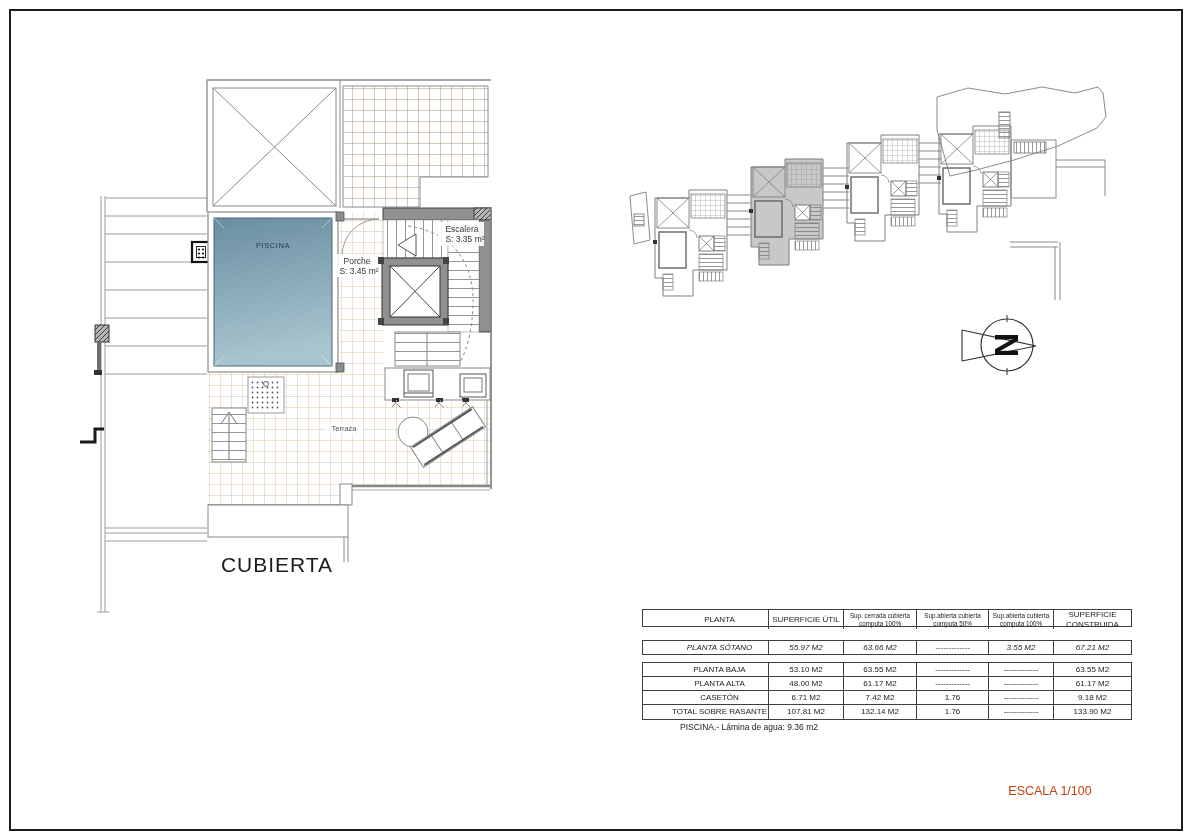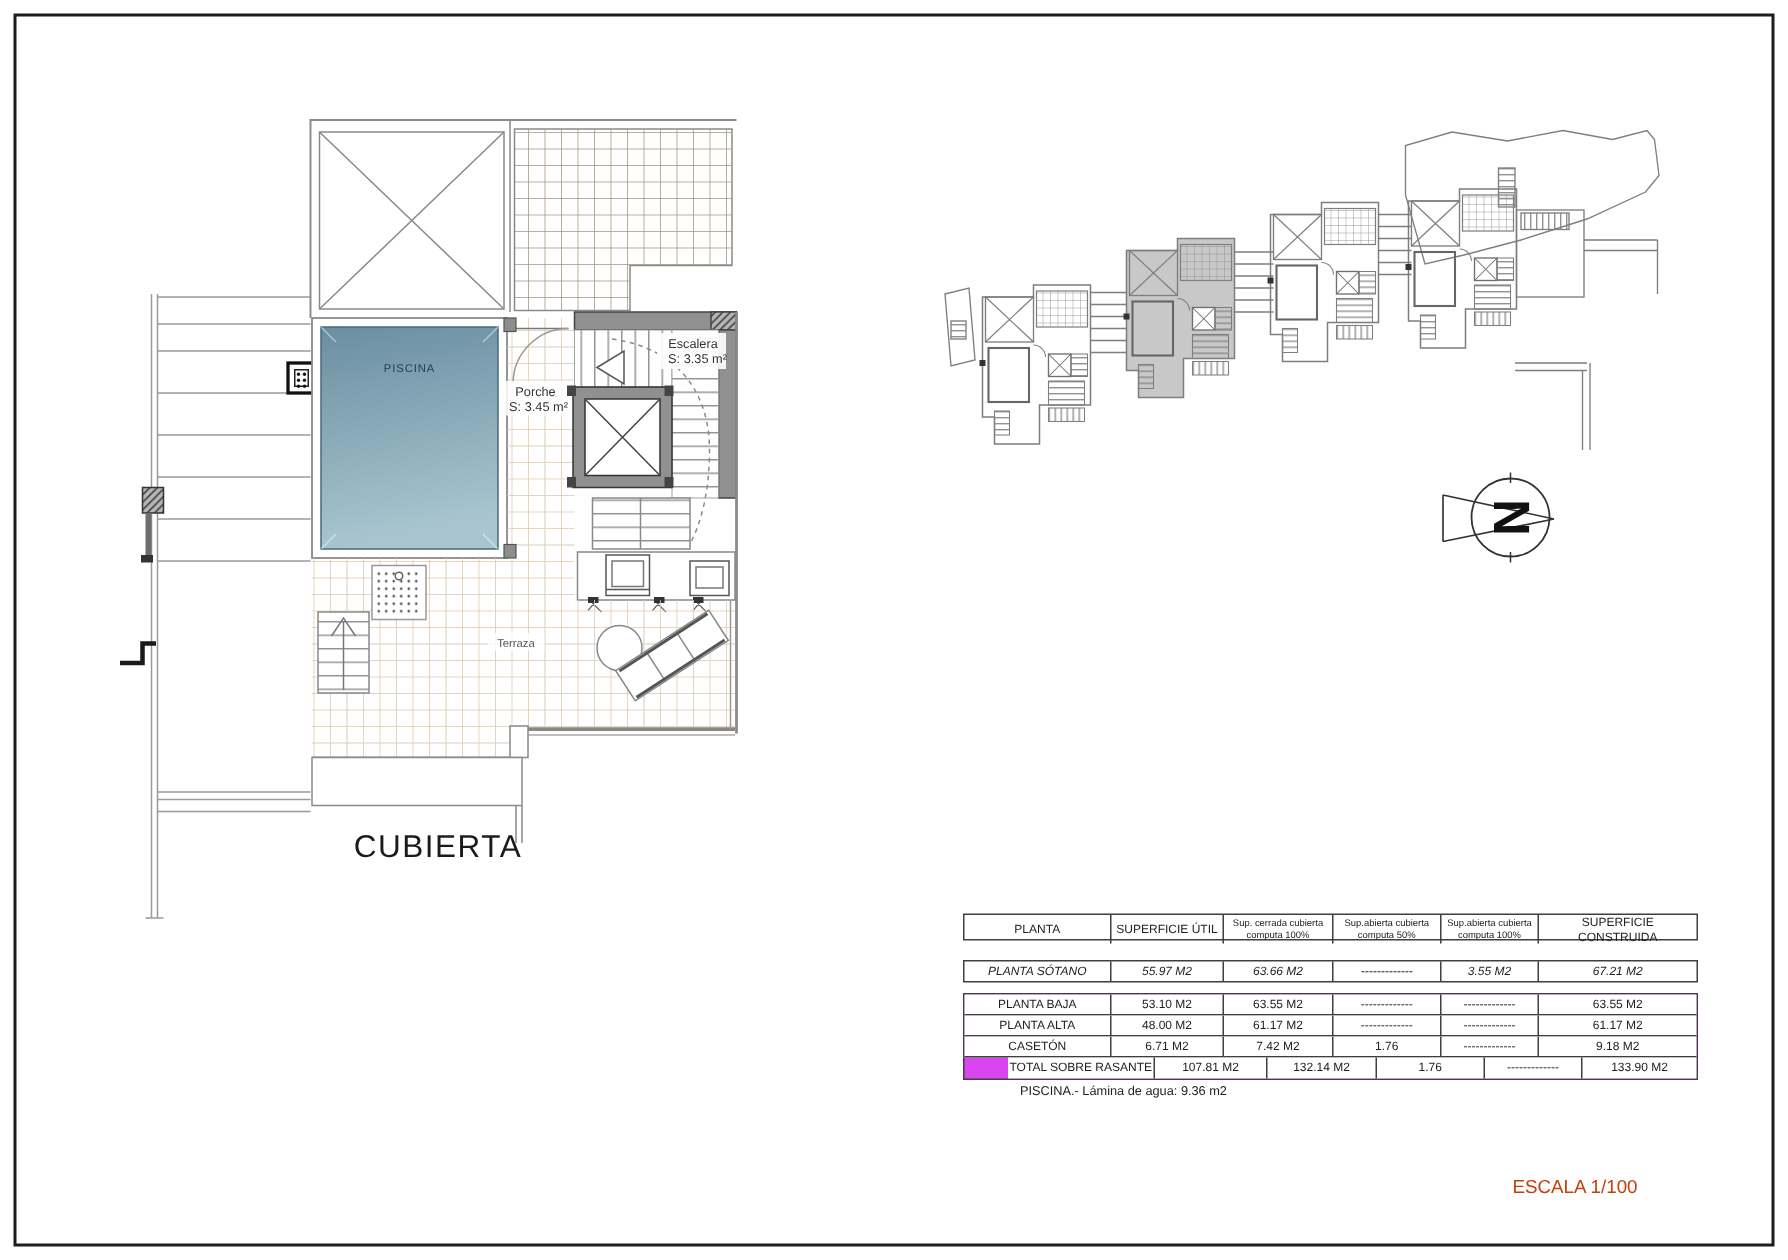--- a/index.html
+++ b/index.html
@@ -3,34 +3,34 @@
 <meta charset="utf-8">
 <style>
   html,body{margin:0;padding:0;width:1192px;height:840px;background:#fff;
     font-family:"Liberation Sans",sans-serif;color:#1c1c1c;}
   .stage{position:relative;width:1192px;height:840px;overflow:hidden;background:#fff;}
   .frame{position:absolute;left:9px;top:9px;right:9px;bottom:9px;border:2px solid #1d1d1d;}
   svg.drawing{position:absolute;left:0;top:0;}
   svg text{font-family:"Liberation Sans",sans-serif;}
   use{overflow:visible;}
   .label{position:absolute;}
-  .plan-title{left:207px;top:553px;width:170px;text-align:center;font-size:21px;letter-spacing:1px;color:#1b1b1b;}
+  .plan-title{left:192px;top:553px;width:170px;text-align:center;font-size:21px;letter-spacing:1px;color:#1b1b1b;}
   .proj-title{left:950px;top:753px;width:200px;text-align:center;font-size:25px;color:#1b1b1b;}
   .scale-label{left:950px;top:784px;width:200px;text-align:center;font-size:12.5px;color:#c2410c;}
   .areas{position:absolute;left:642px;top:609px;width:490px;font-size:8px;color:#222;}
-  .trow{display:grid;grid-template-columns:98px 75px 73px 72px 65px 1fr;border:1px solid #3f3f3f;background:#fff;box-sizing:border-box;}
+  .trow{display:grid;grid-template-columns:98px 75px 73px 72px 65px 1fr;border:1px solid #3f3f3f;background:#fff;box-sizing:border-box;padding-left:28px;}
   .tcell{border-right:1px solid #3f3f3f;display:flex;flex-direction:column;align-items:center;justify-content:center;
     text-align:center;box-sizing:border-box;padding:0 1px;line-height:1.2;}
   .tcell:last-child{border-right:none;}
   .thead{height:18px;}
   .thead .small{font-size:6.3px;}
   .single{height:15px;margin-top:13px;font-style:italic;}
-  .tblock{margin-top:7px;border:1px solid #3f3f3f;background:#d946ef;}
+  .tblock{margin-top:7px;border:1px solid #3f3f3f;background:#14532d;}
   .tblock .trow{border:none;border-bottom:1px solid #3f3f3f;height:14px;}
-  .tblock .trow:last-child{border-bottom:none;margin-left:29px;}
+  .tblock .trow:last-child{border-bottom:none;}
   .footnote{position:absolute;left:680px;top:722px;font-size:8.5px;color:#222;}
 </style>
 </head>
 <body>
 
 <div class="stage">
   <div class="frame"></div>
 
   <svg class="drawing" width="1192" height="840" viewBox="0 0 1192 840">
     <defs>

